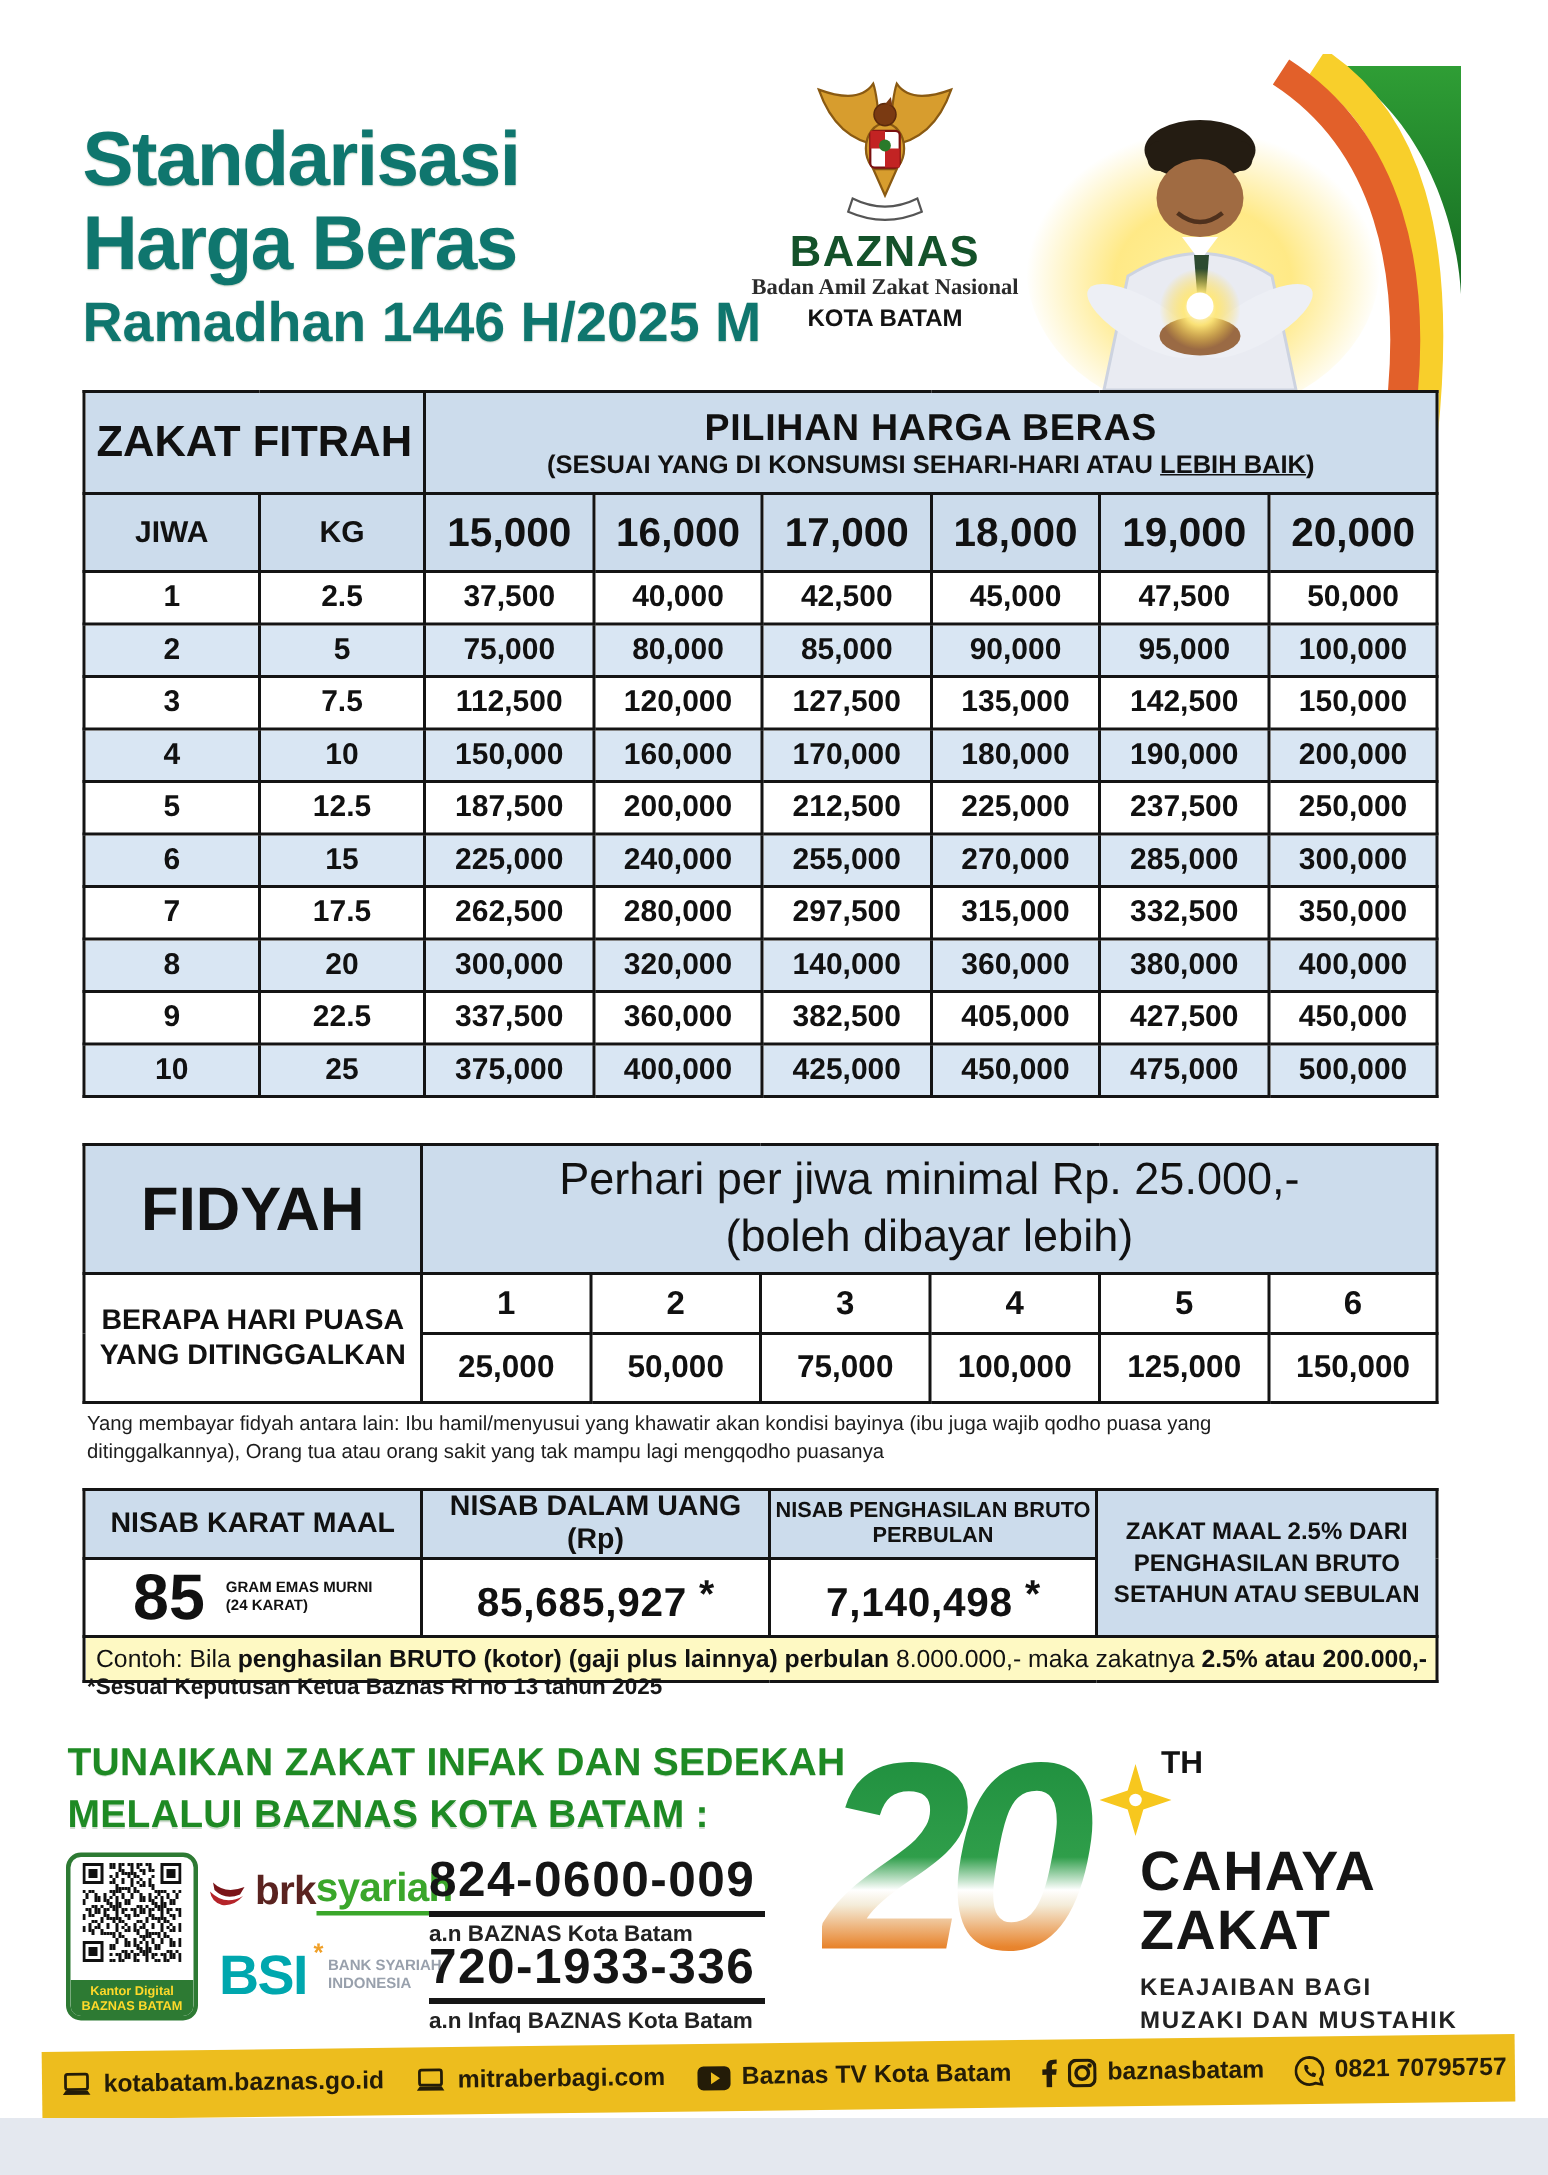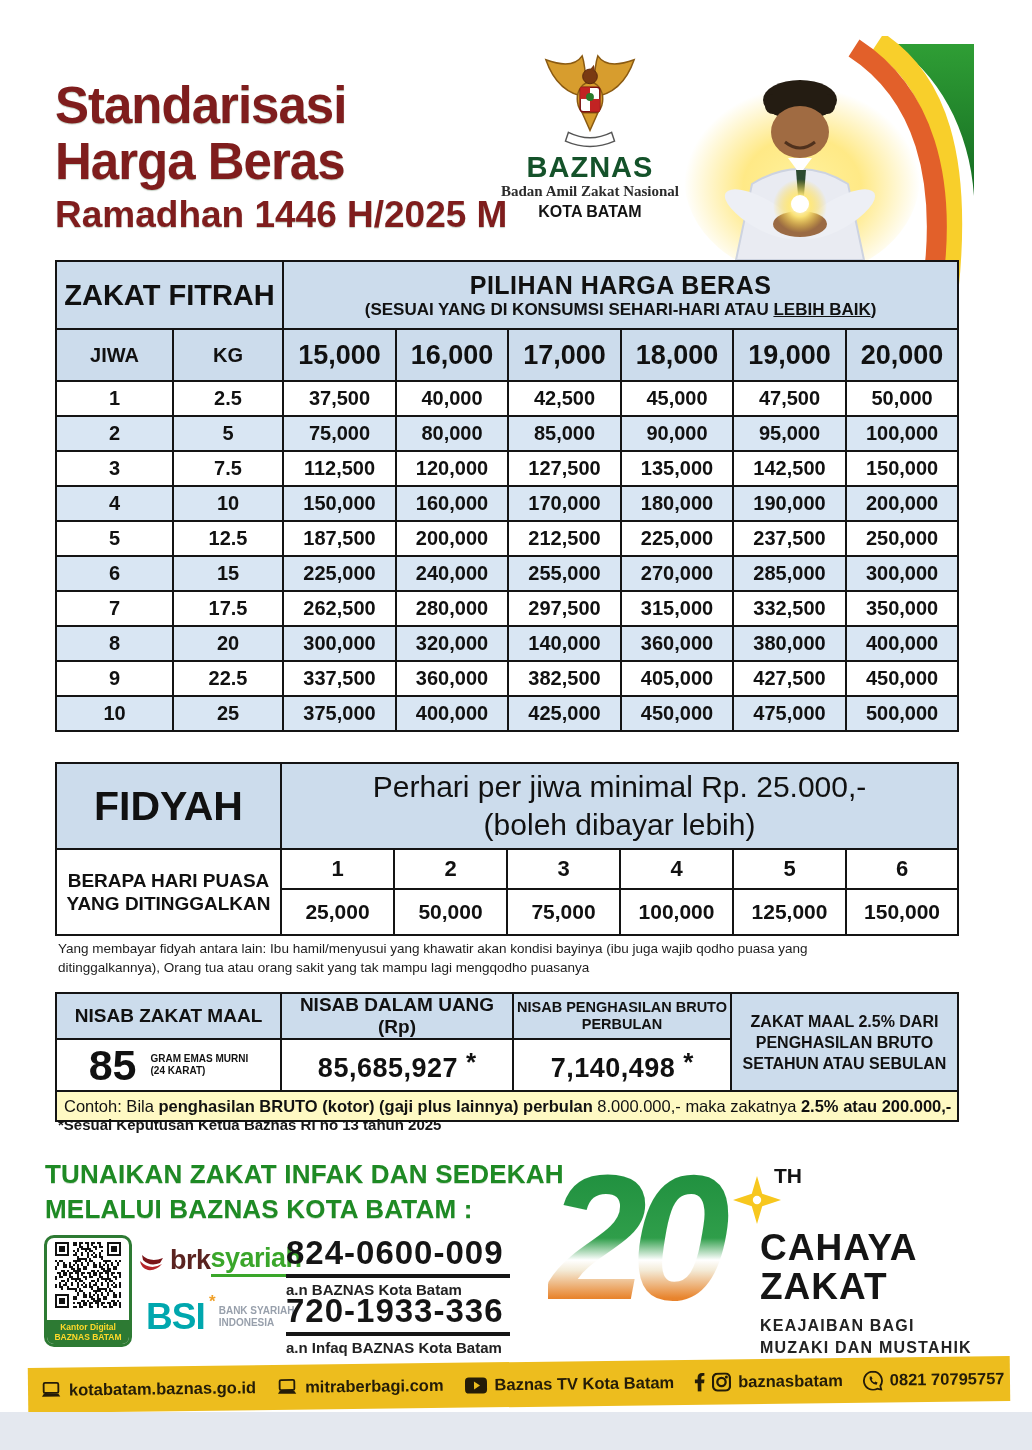--- a/index.html
+++ b/index.html
@@ -5,21 +5,21 @@
   * { margin:0; padding:0; box-sizing:border-box; }
   html,body { background:#f0f1f4; }
   .sheet {
     position:relative; width:1032px; height:1450px; margin:0 auto;
     background:#ffffff; overflow:hidden;
     font-family:"Liberation Sans","DejaVu Sans",sans-serif; color:#111;
   }
 
   
   .title-block { position:absolute; left:55px; top:78px; }
-  .title-line { display:block; font-weight:800; color:#7f1d1d;
+  .title-line { display:block; font-weight:800; color:#0f766e;
     text-shadow:0 1px 1px rgba(10,60,10,.25); letter-spacing:-1px; }
   .title-l1,.title-l2 { font-size:51px; line-height:56px; }
   .title-l3 { font-size:37px; line-height:50px; letter-spacing:0; }
 
   .org-block { position:absolute; left:478px; top:46px; width:224px; text-align:center; }
   .org-name { font-size:29px; font-weight:800; color:#14522a; letter-spacing:1px; line-height:30px; }
   .org-subtitle { font-family:"Liberation Serif","DejaVu Serif",serif; font-size:15px; font-weight:700; color:#2b2b2b; line-height:19px; }
   .org-city { font-size:16px; font-weight:800; color:#131313; line-height:22px; }
 
   .corner-deco { position:absolute; left:690px; top:36px; }
@@ -369,21 +369,21 @@
 
   <table id="nisab-table">
       <colgroup>
         <col style="width: 225px;">
         <col style="width: 232px;">
         <col style="width: 218px;">
         <col style="width: 227px;">
       </colgroup>
       <tbody>
         <tr>
-          <th class="n-h">NISAB ZAKAT MAAL</th>
+          <th class="n-h">NISAB KARAT MAAL</th>
           <th class="n-h">NISAB DALAM UANG (Rp)</th>
           <th class="n-h n-h3">
             <div>NISAB PENGHASILAN BRUTO</div>
             <div>PERBULAN</div>
           </th>
           <th class="n-h n-h4" rowspan="2">
             <div>ZAKAT MAAL 2.5% DARI</div>
             <div>PENGHASILAN BRUTO</div>
             <div>SETAHUN ATAU SEBULAN</div>
           </th>

